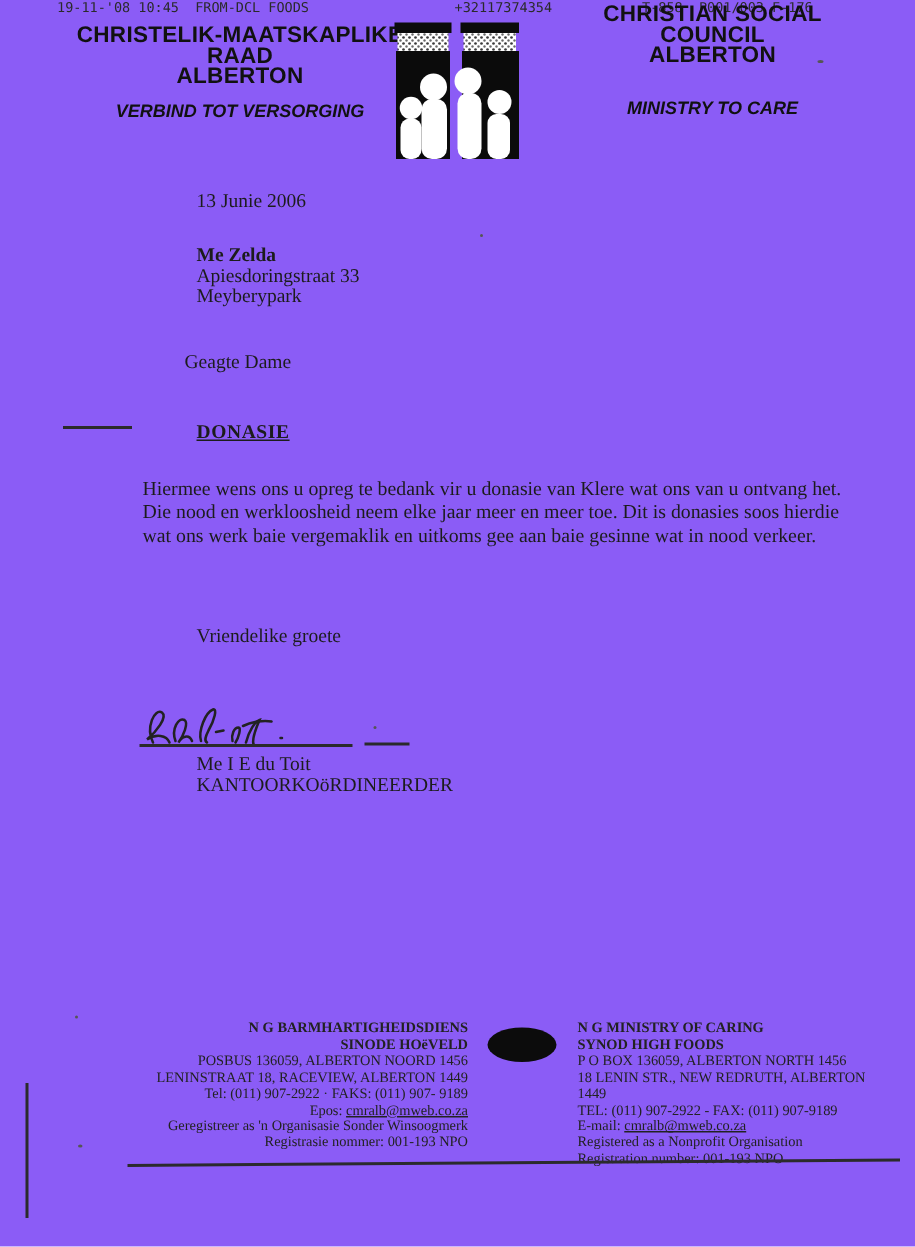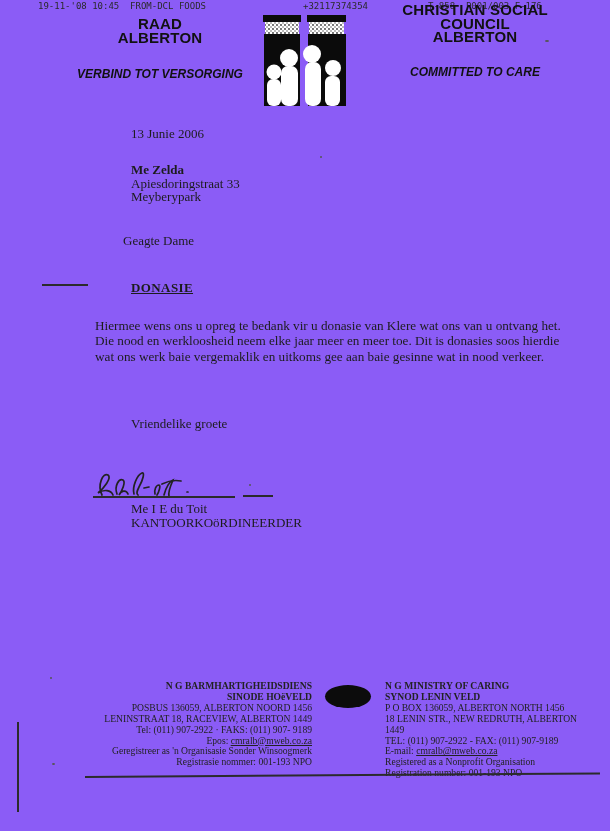--- a/index.html
+++ b/index.html
@@ -31,20 +31,21 @@
 </head>
 <body>
 
 <div class="page">
 
   <span class="abs faxline" style="left:38px;top:1px;">19-11-'08 10:45  FROM-DCL FOODS</span>
   <span class="abs faxline" style="left:303px;top:1px;">+32117374354</span>
   <span class="abs faxline" style="left:428px;top:1px;">T-858  P001/003 F-176</span>
 
   <div class="abs lh-block" style="left:40px;top:17px;width:240px;">
+    <div class="lh-line">CHRISTELIK-MAATSKAPLIKE</div>
     <div class="lh-line">RAAD</div>
     <div class="lh-line">ALBERTON</div>
   </div>
   <div class="abs lh-motto" style="left:55px;top:67px;width:210px;">VERBIND TOT VERSORGING</div>
 
   <svg class="abs" style="left:260px;top:8px;" width="96" height="100" viewBox="0 0 96 100">
     <defs>
       <pattern id="stip" width="4" height="4" patternUnits="userSpaceOnUse">
         <rect width="4" height="4" fill="#ffffff"></rect>
         <circle cx="1" cy="1" r="0.9" fill="#3a3a3a"></circle>
@@ -71,21 +72,21 @@
     <rect x="45" y="54" width="16" height="44" rx="7" fill="#ffffff"></rect>
     <circle cx="73" cy="60" r="8" fill="#ffffff"></circle>
     <rect x="65" y="68" width="15" height="30" rx="6" fill="#ffffff"></rect>
   </svg>
 
   <div class="abs lh-block" style="left:385px;top:3px;width:180px;">
     <div class="lh-line">CHRISTIAN SOCIAL</div>
     <div class="lh-line">COUNCIL</div>
     <div class="lh-line">ALBERTON</div>
   </div>
-  <div class="abs lh-motto" style="left:385px;top:65px;width:180px;">COMMITTED TO CARE</div>
+  <div class="abs lh-motto" style="left:385px;top:65px;width:180px;">MINISTRY TO CARE</div>
 
   <div class="abs serif" style="left:95px;top:126px;">13 Junie 2006</div>
 
   <div class="abs" style="left:95px;top:163px;">
     <div class="serif" style="line-height:13.7px;font-weight:bold;">Me Zelda</div>
     <div class="serif" style="line-height:13.7px;">Apiesdoringstraat 33</div>
     <div class="serif" style="line-height:13.7px;">Meyberypark</div>
   </div>
 
   <div class="abs serif" style="left:87px;top:233px;">Geagte Dame</div>
@@ -124,21 +125,21 @@
     <div>Tel: (011) 907-2922 · FAKS: (011) 907- 9189</div>
     <div><span>Epos: </span><span class="email-u">cmralb@mweb.co.za</span></div>
     <div>Geregistreer as 'n Organisasie Sonder Winsoogmerk</div>
     <div>Registrasie nommer: 001-193 NPO</div>
   </div>
 
   <div class="abs ellipse" style="left:325px;top:685px;width:46px;height:23px;"></div>
 
   <div class="abs foot" style="left:385px;top:681px;width:210px;text-align:left;">
     <div class="b">N G  MINISTRY OF CARING</div>
-    <div class="b">SYNOD LENIN VELD</div>
+    <div class="b">SYNOD HIGH FOODS</div>
     <div>P O BOX 136059, ALBERTON NORTH 1456</div>
     <div>18 LENIN STR., NEW REDRUTH, ALBERTON 1449</div>
     <div>TEL: (011) 907-2922  -  FAX: (011) 907-9189</div>
     <div><span>E-mail:  </span><span class="email-u">cmralb@mweb.co.za</span></div>
     <div>Registered as a Nonprofit Organisation</div>
     <div>Registration number: 001-193 NPO</div>
   </div>
 
   <div class="abs rule" style="left:85px;top:776px;width:515px;height:1.6px;transform:rotate(-0.4deg);transform-origin:left center;"></div>
 

